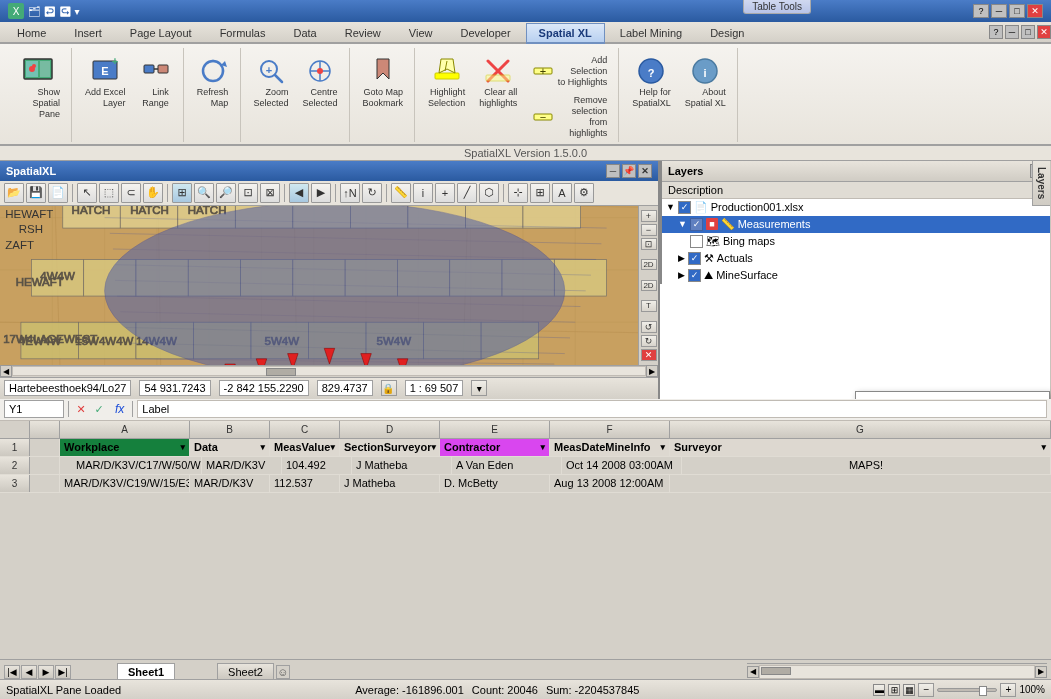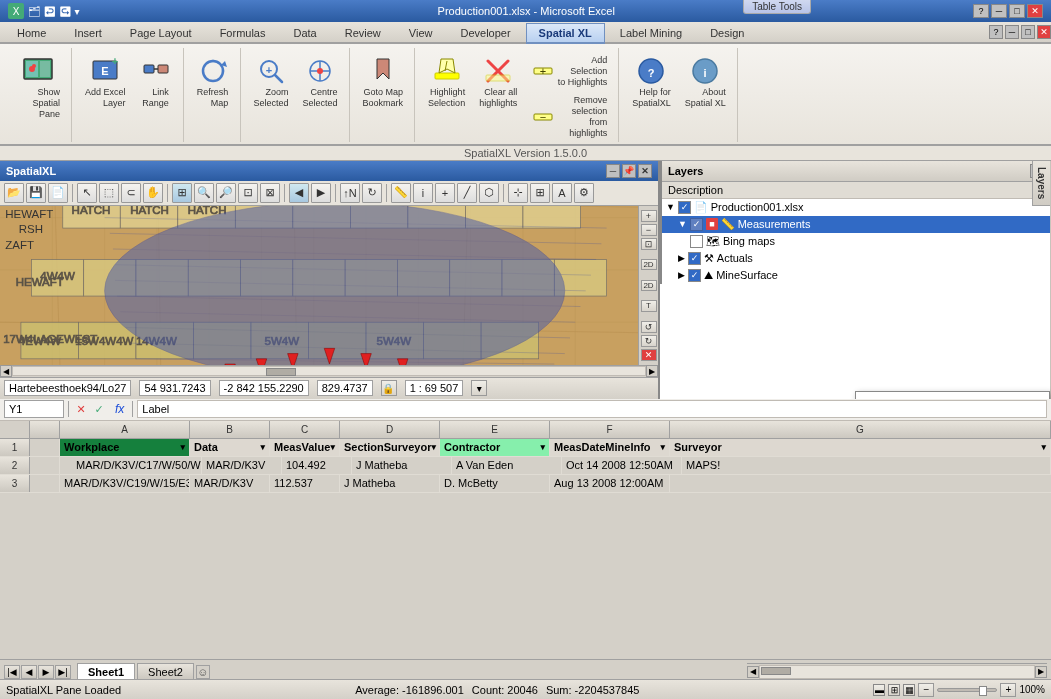--- a/index.html
+++ b/index.html
@@ -339,21 +339,21 @@
       border: 1px solid #a0a0a0;
       display: flex; align-items: center; justify-content: center;
       font-size: 9px; cursor: pointer;
     }
     .sheet-tab {
       padding: 0 10px;
       background: linear-gradient(to bottom, #e8e4dc, #ccc8c0);
       border: 1px solid #a0a0a0;
       border-bottom: none;
       font-size: 11px; cursor: pointer;
-      height: 16px; display: flex; align-items: center;
+      height: 16px; display: flex; align-items: center; margin-left: 40px;
     }
     .sheet-tab.active {
       background: white;
       font-weight: bold;
     }
     .sheet-tab-new {
       width: 14px; height: 14px;
       background: #d4d0c8;
       border: 1px solid #a0a0a0;
       display: flex; align-items: center; justify-content: center;
@@ -431,21 +431,20 @@
 </head>
 <body>
 
 <div class="full-layout">
 
   <div class="title-bar" style="position:relative;">
     <div style="display:flex;align-items:center;gap:4px;">
       <div style="width:16px;height:16px;background:#4a7;border-radius:2px;display:flex;align-items:center;justify-content:center;font-size:10px;color:white;">X</div>
       <span style="font-size:10px;">🗂 ↩ ↪ ▾</span>
     </div>
-    <span class="title-bar-text">Production001.xlsx - Microsoft Excel</span>
     <div style="position:absolute;right:240px;top:0;background:linear-gradient(to bottom,#d0d8f0,#b8c4e8);padding:1px 8px;font-size:10px;color:#333;border-radius:0 0 3px 3px;border:1px solid #aaa;border-top:none;">Table Tools</div>
     <div class="title-bar-controls">
       <div class="title-bar-btn">?</div>
       <div class="title-bar-btn">─</div>
       <div class="title-bar-btn">□</div>
       <div class="title-bar-btn close">✕</div>
     </div>
   </div>
 
   <div class="ribbon-tabs">
@@ -1001,21 +1000,21 @@
         <span style="margin-left:auto;font-size:9px;cursor:pointer;">▾</span>
       </div>
       <div class="sheet-cell bold" style="width:70px;background:#ddd8d0;">
         <span>MeasValue</span>
         <span style="margin-left:auto;font-size:9px;cursor:pointer;">▾</span>
       </div>
       <div class="sheet-cell bold" style="width:100px;background:#ddd8d0;">
         <span>SectionSurveyor</span>
         <span style="margin-left:auto;font-size:9px;cursor:pointer;">▾</span>
       </div>
-      <div class="sheet-cell bold" style="width:110px;background:#86efac;">
+      <div class="sheet-cell bold" style="width:110px;background:#d946ef;">
         <span>Contractor</span>
         <span style="margin-left:auto;font-size:9px;cursor:pointer;">▾</span>
       </div>
       <div class="sheet-cell bold" style="width:120px;background:#ddd8d0;">
         <span>MeasDateMineInfo</span>
         <span style="margin-left:auto;font-size:9px;cursor:pointer;">▾</span>
       </div>
       <div class="sheet-cell bold" style="flex:1;background:#ddd8d0;">
         <span>Surveyor</span>
         <span style="margin-left:auto;font-size:9px;cursor:pointer;">▾</span>
@@ -1034,23 +1033,23 @@
       <div class="sheet-cell" style="width:70px;">
           <span>104.492</span>
         </div>
       <div class="sheet-cell" style="width:100px;">
           <span>J Matheba</span>
         </div>
       <div class="sheet-cell" style="width:110px;">
           <span>A Van Eden</span>
         </div>
       <div class="sheet-cell" style="width:120px;">
-          <span>Oct 14 2008 12:50AM</span>
-        </div>
-      <div class="sheet-cell" style="flex:1;">
+          <span>Oct 14 2008 03:00AM</span>
+        </div>
+      <div class="sheet-cell" style="flex:1;justify-content:center;">
           <span>MAPS!</span>
         </div>
     </div>
 
     <div class="sheet-row">
       <div class="row-header">3</div>
       <div class="sheet-cell" style="width:30px;"></div>
       <div class="sheet-cell" style="width:130px;">
           <span>MAR/D/K3V/C19/W/15/E3</span>
         </div>

